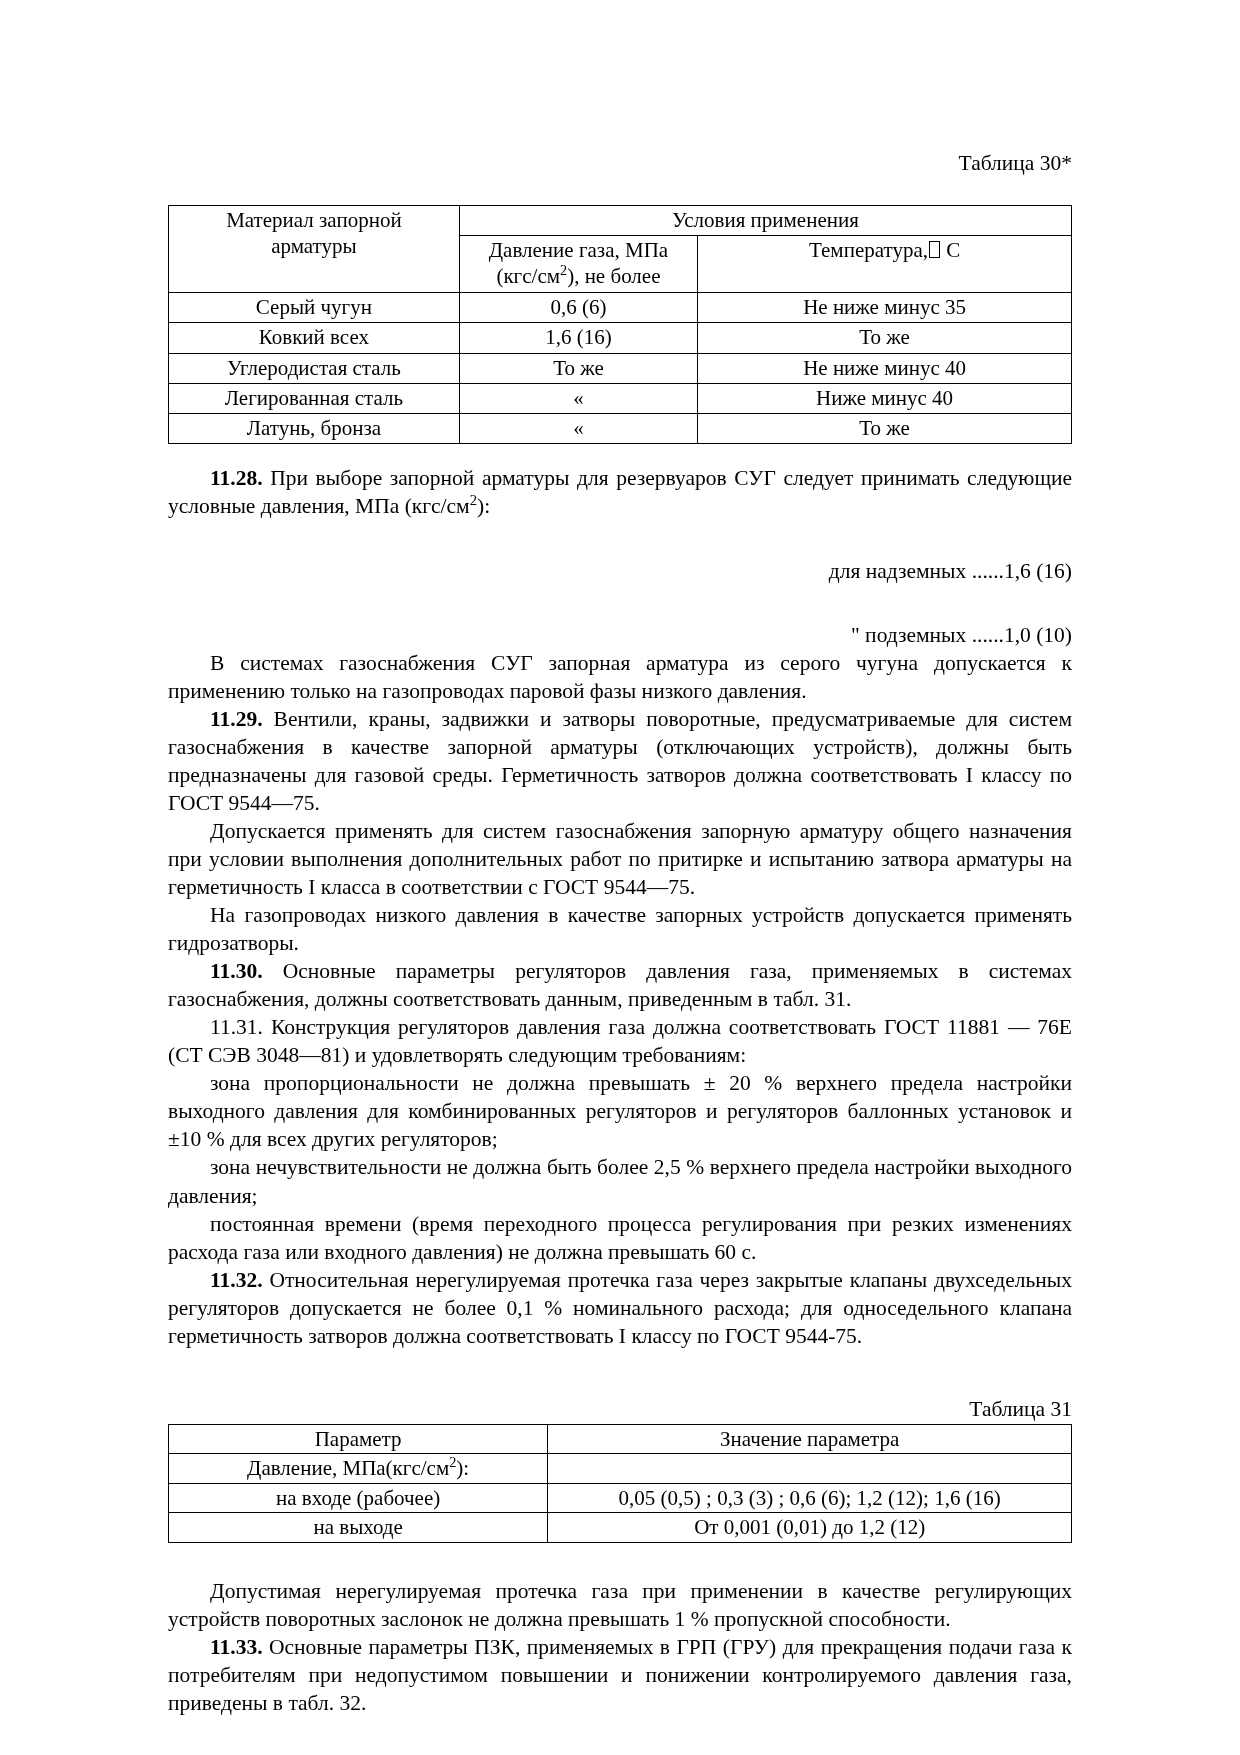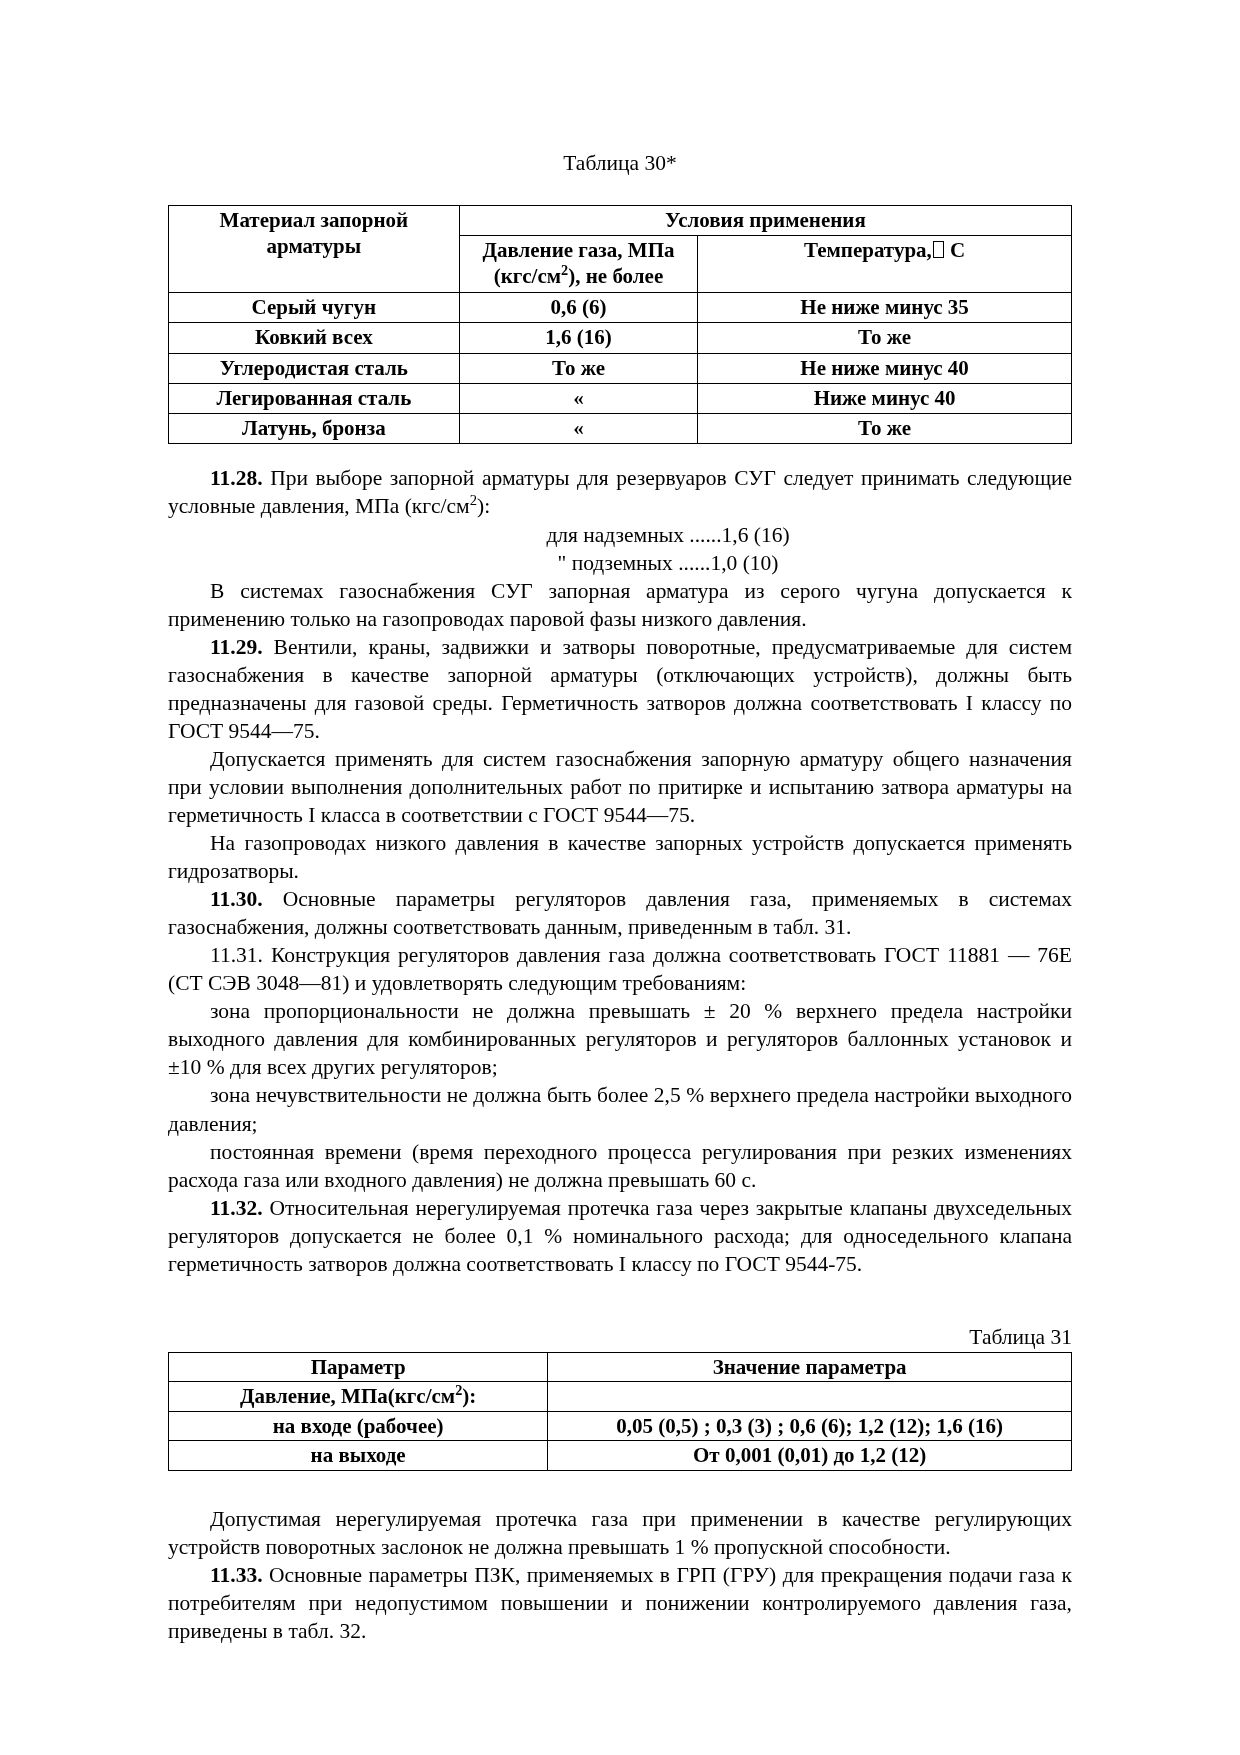--- a/index.html
+++ b/index.html
@@ -26,34 +26,34 @@
     font-size: 21.5px;
     line-height: 1.30;
   }
 
   
   .table-caption {
     text-align: right;
     font-size: 21.5px;
     line-height: 1.3;
   }
-  .cap-gap-30 { margin-bottom: 27px; text-align: center; }
+  .cap-gap-30 { margin-bottom: 27px; }
   .cap-gap-31 { margin-top: 46px; }
 
   
   table.doc-table {
     border-collapse: collapse;
     width: 100%;
     font-size: 21px;
     line-height: 1.26;
   }
   table.doc-table td, table.doc-table th {
     border: 1.6px solid #000000;
     padding: 1px 8px;
-    font-weight: bold;
+    font-weight: normal;
     vertical-align: top;
   }
   .t-center { text-align: center; }
   .t-left   { text-align: center; }
 
   .hdr-cell { text-align: center; padding-top: 4px; padding-bottom: 4px; }
 
   
   .t30-matcell { height: 84px; }
   .t30-row td { padding-top: 2px; padding-bottom: 2px; line-height: 1.30; }
@@ -72,21 +72,22 @@
     margin: 0;
     text-align: justify;
     text-justify: inter-word;
     text-indent: 42px;
     font-size: 21.5px;
     line-height: 1.305;
   }
   p.body.listline {
     text-indent: 0;
     padding-left: 96px;
-    text-align: center;
+    text-align: right;
+    margin-top: 36px;
   }
   p.body.sublist {
     text-indent: 42px;
     text-align: justify;
   }
   .num { font-weight: bold; }
   .gap-after-t31 { height: 34px; }
   .gap-table-30-bottom { height: 20px; }
   .missing-glyph {
     display: inline-block;

